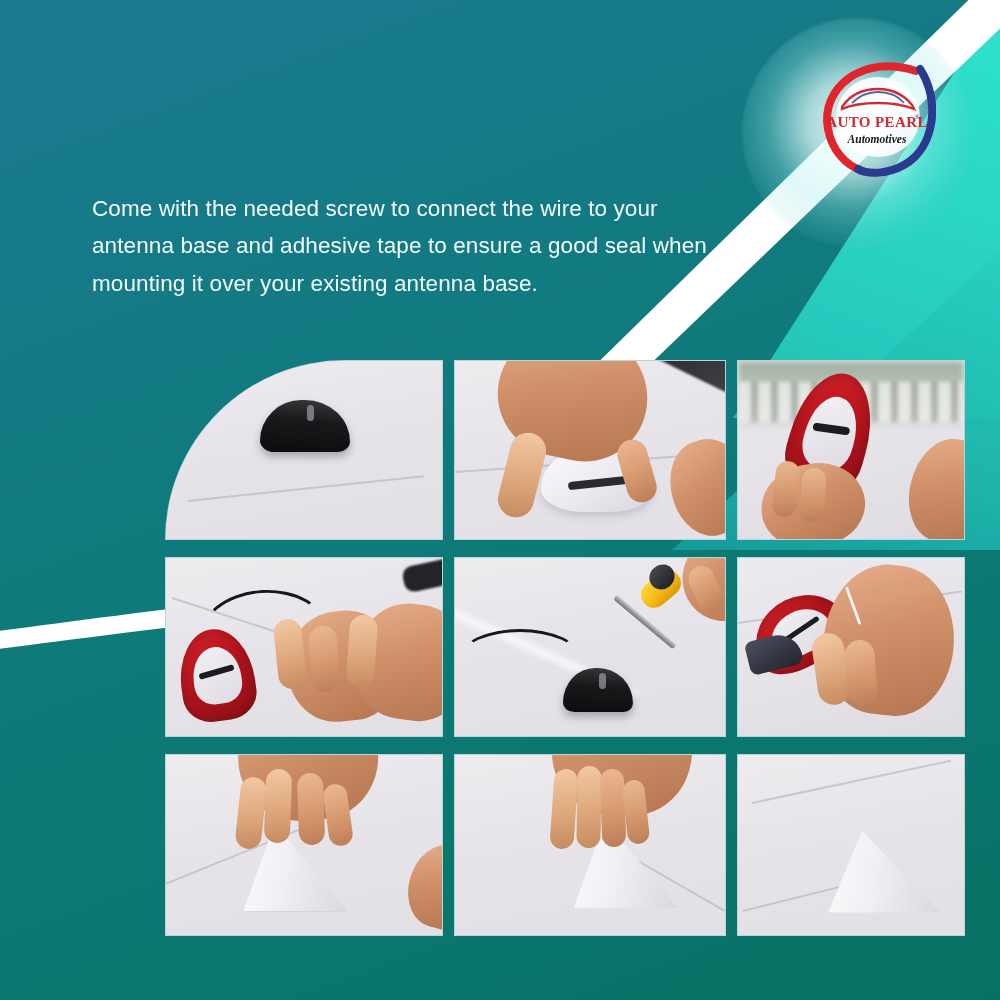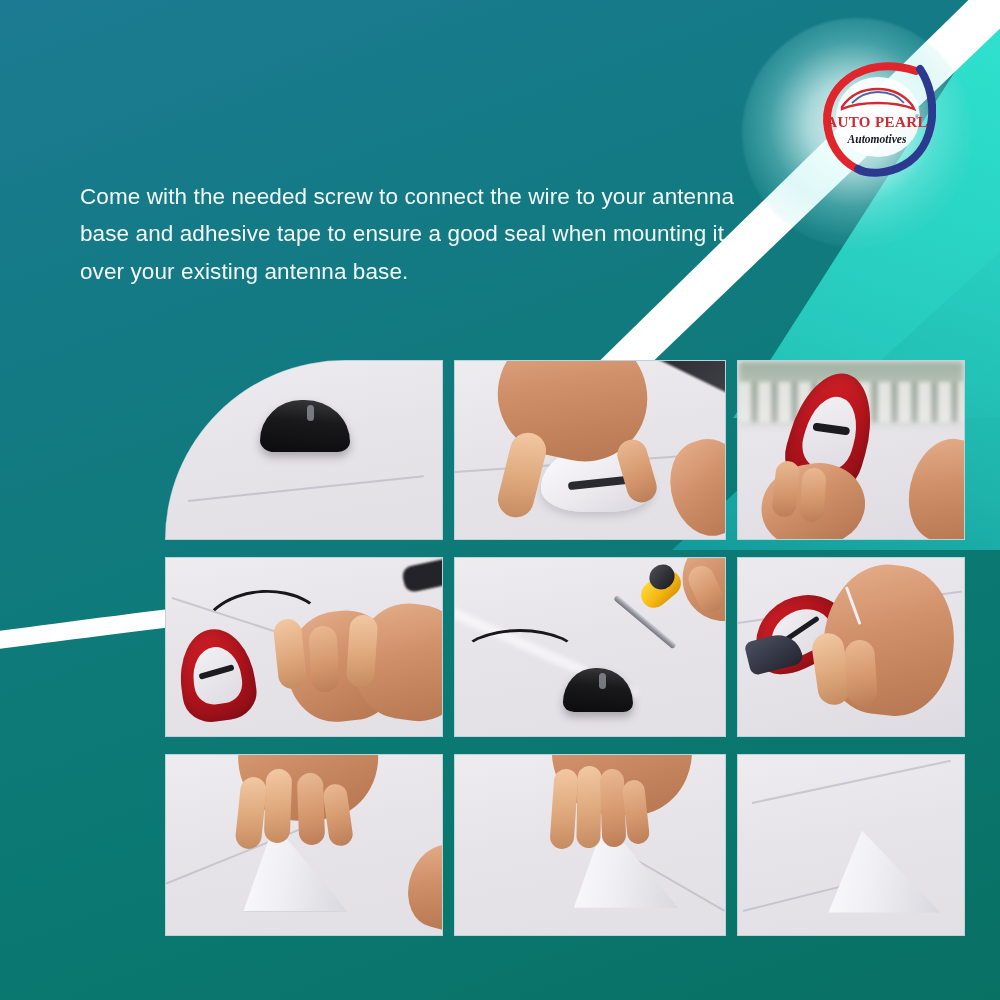--- a/index.html
+++ b/index.html
@@ -78,21 +78,21 @@
   .body-copy {
     position: absolute;
     left: 80px; top: 178px;
     width: 660px;
     color: #f4fbfb;
     font-size: 22.5px;
     font-weight: 400;
     line-height: 1.66;
     letter-spacing: .1px;
   }
-  .body-copy p { margin: 0; }
+  .body-copy p { margin: 12px; }
 
   
   .swoosh {
     position: absolute;
     left: -10px; top: 560px;
     width: 430px; height: 120px;
     pointer-events: none;
   }
   .swoosh svg { width: 100%; height: 100%; display: block; }
 

